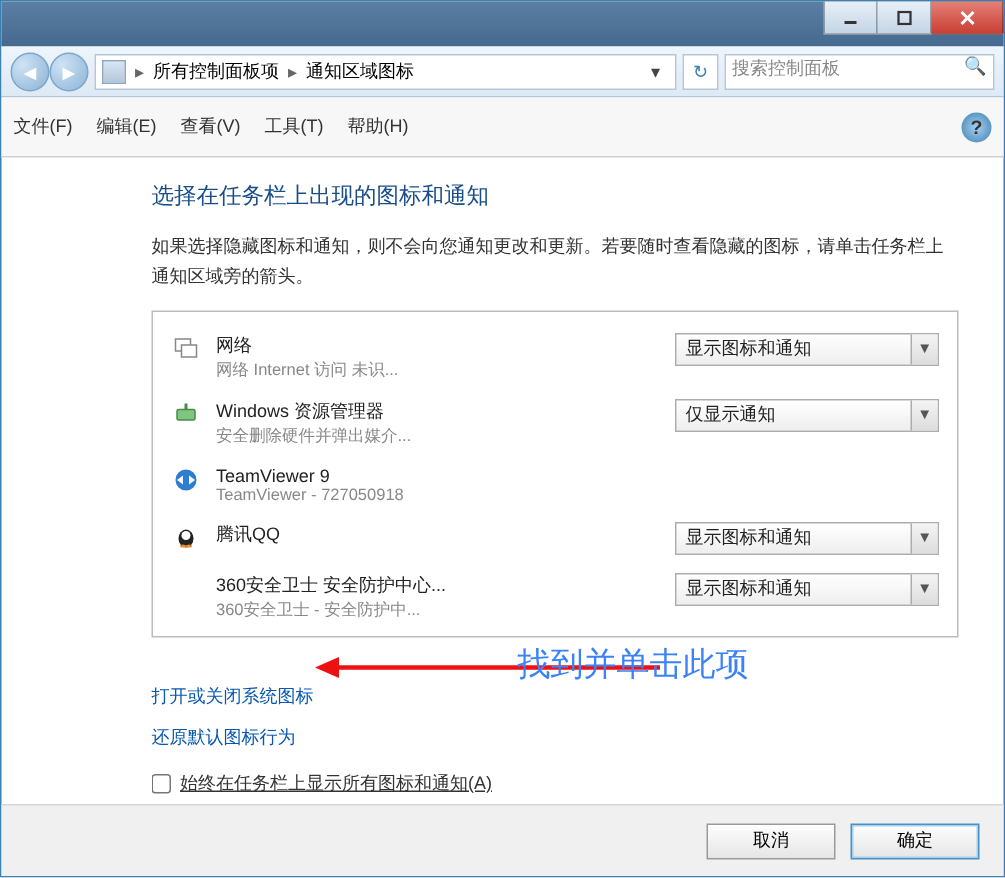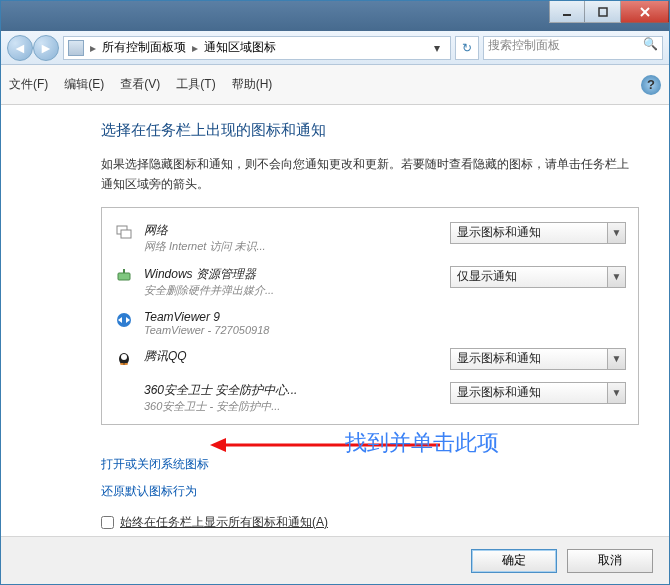--- a/index.html
+++ b/index.html
@@ -21,21 +21,21 @@
 .search span.sicon { margin-left: auto; color: #5a7fa4; }
 .menubar { height: 40px; border-bottom: 1px solid #d1d1d1; display: flex; align-items: center; padding: 0 8px; gap: 16px; background: #f7f7f7; }
 .menubar span { color: #333; }
 .help-q { margin-left: auto; width: 20px; height: 20px; border-radius: 50%; background: radial-gradient(#a6d0f0, #3c7fb1); color: #fff; display: inline-flex; align-items: center; justify-content: center; font-size: 13px; font-weight: bold; }
 .content { flex: 1; padding: 16px 30px 0 100px; overflow: hidden; }
 .heading { color: #1a4e87; font-size: 15px; margin-bottom: 14px; }
 .desc { color: #333; font-size: 12px; line-height: 1.7; margin-bottom: 12px; }
 .listbox { border: 1px solid #bcbcbc; height: 218px; overflow: hidden; padding: 8px 12px; background: #fff; }
 .row { display: flex; align-items: flex-start; padding: 6px 0; gap: 10px; }
 .row .ricon { width: 20px; height: 20px; flex-shrink: 0; display:inline-flex; align-items:center; justify-content:center; }
-.row .rtext { flex: 1; min-width: 0; font-style: italic; }
+.row .rtext { flex: 1; min-width: 0; }
 .row .rtitle { color: #222; font-size: 12px; }
 .row .rsub { color: #888; font-size: 11px; white-space: nowrap; overflow: hidden; text-overflow: ellipsis; }
 .combo { width: 176px; height: 22px; border: 1px solid #adadad; background: linear-gradient(#fff, #eee); display: flex; align-items: center; padding: 0 6px; font-size: 12px; color: #222; position: relative; }
 .combo .cdrop { position: absolute; right: 0; top: 0; bottom: 0; width: 18px; border-left: 1px solid #adadad; background: linear-gradient(#f4f4f4, #ddd); display: flex; align-items: center; justify-content: center; color: #555; font-size: 10px; }
 .links { margin-top: 31px; }
 .links a { color: #0858b1; font-size: 12px; text-decoration: none; display: inline-block; margin-bottom: 10px; }
 .chkline { display: flex; align-items: center; gap: 6px; margin-top: 4px; color: #333; text-decoration: underline; }
 .chkline input { width: 13px; height: 13px; }
 .footer { height: 48px; border-top: 1px solid #d6d6d6; background: #f0f0f0; display: flex; align-items: center; justify-content: flex-end; padding: 0 16px; gap: 10px; }
 .btn { width: 86px; height: 24px; border: 1px solid #9a9a9a; background: linear-gradient(#fefefe, #e5e5e5); font-size: 12px; cursor: default; }
@@ -181,22 +181,22 @@
       <a href="#">打开或关闭系统图标</a><br>
       <a href="#">还原默认图标行为</a>
     </div>
     <div class="chkline">
       <input type="checkbox" style="">
       <span>始终在任务栏上显示所有图标和通知(A)</span>
     </div>
   </div>
 
   <div class="footer">
+    <button class="btn">取消</button>
     <button class="btn primary">确定</button>
-    <button class="btn">取消</button>
   </div>
 </div>
 
 <div class="arrow-ann">
   <svg viewBox="0 0 230 30">
       <line x1="230" y1="15" x2="14" y2="15" stroke="#e11" stroke-width="3"></line>
       <polygon points="0,15 16,8 16,22" fill="#e11"></polygon>
     </svg>
 </div>
 <div class="ann-text">找到并单击此项</div>

